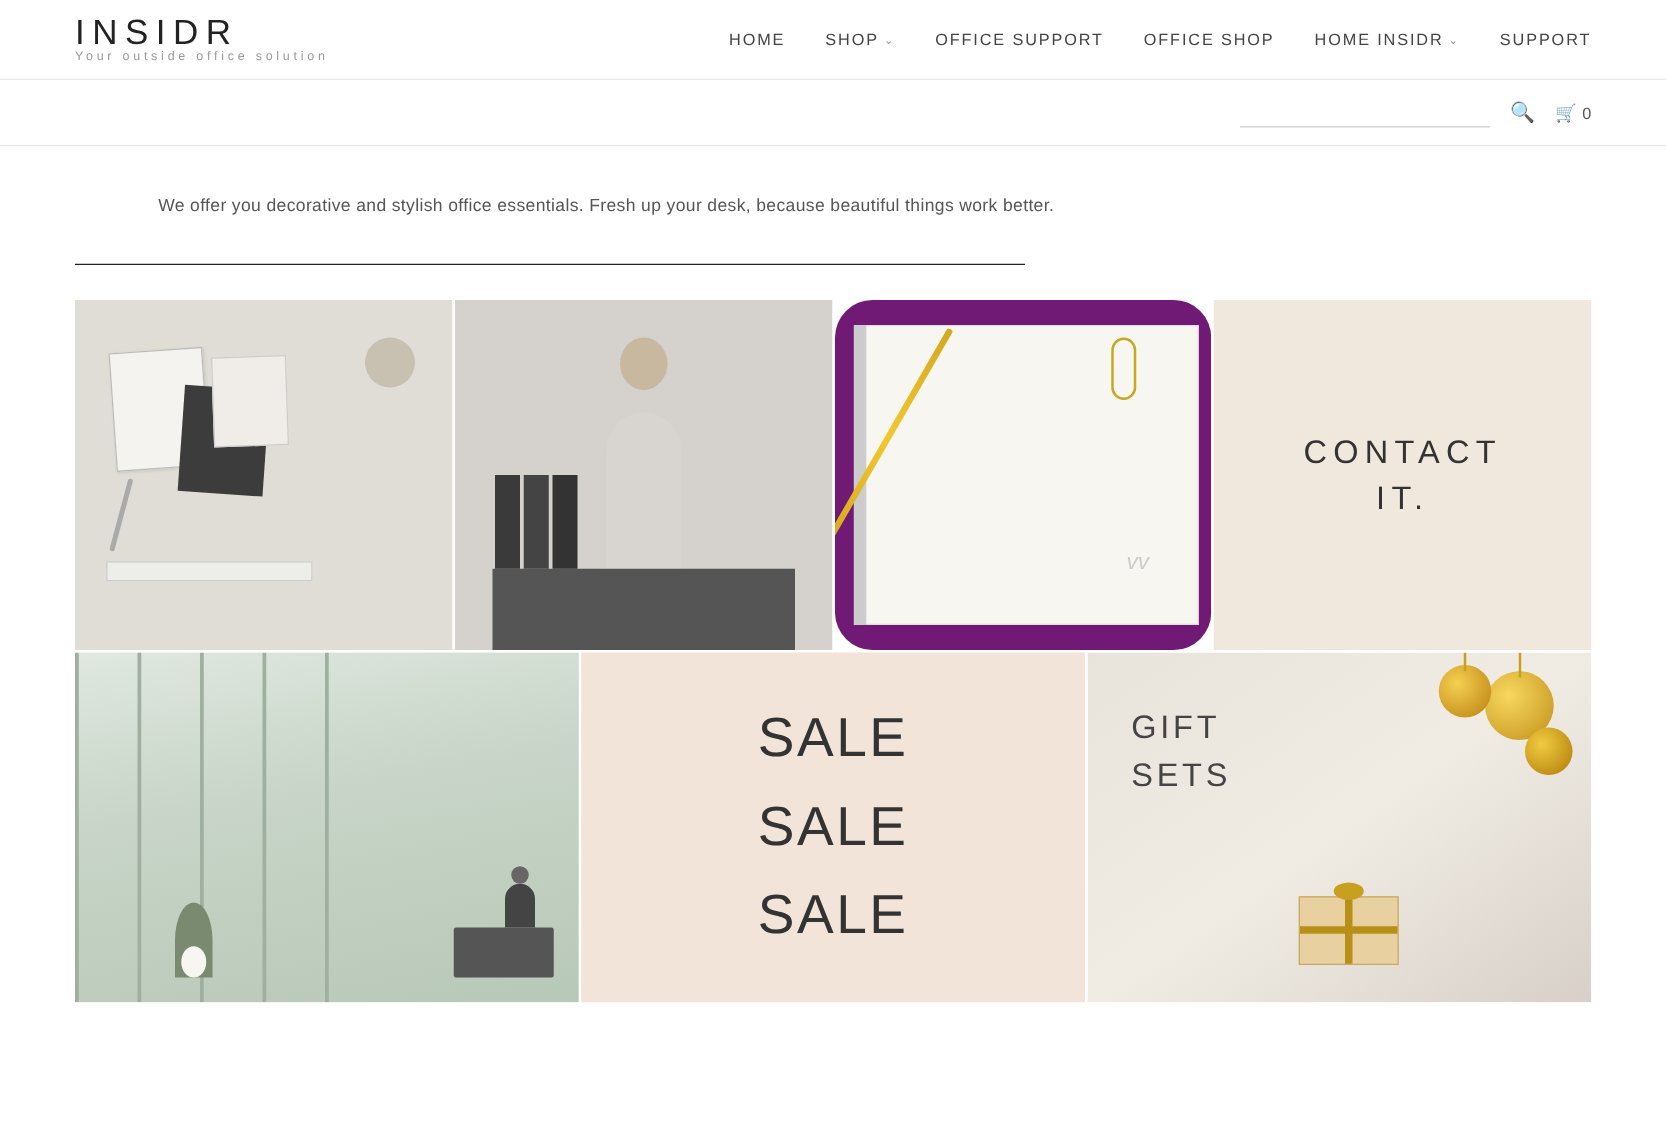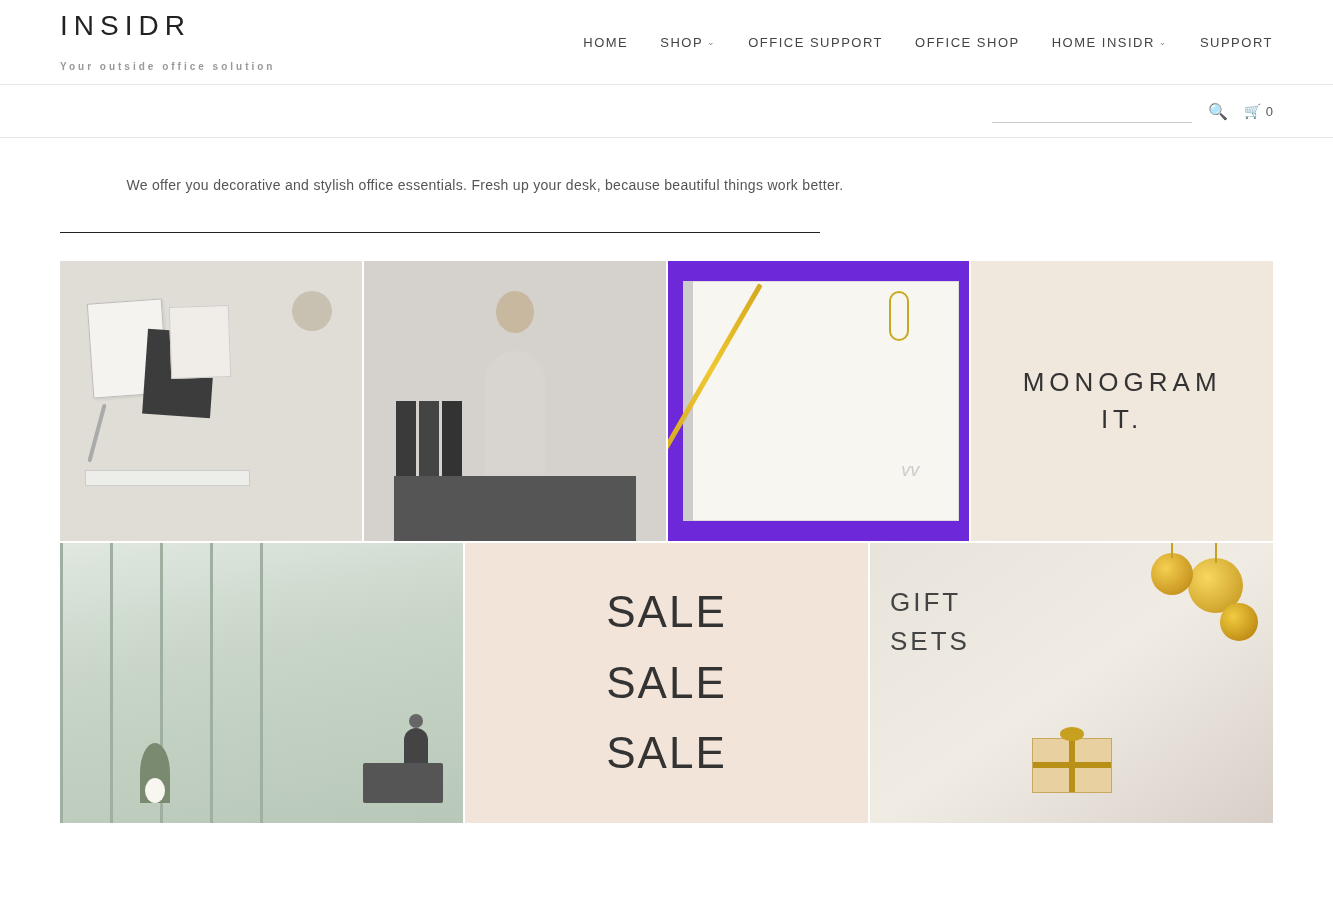--- a/index.html
+++ b/index.html
@@ -33,22 +33,22 @@
       font-weight: 300;
       letter-spacing: 6px;
       color: #222;
       line-height: 1;
     }
 
     .logo-tagline {
       font-size: 10px;
       letter-spacing: 3px;
       color: #999;
-      margin-top: 21px;
-      font-weight: 700;
+      margin-top: 0;
+      font-weight: 400;
     }
 
     .nav {
       display: flex;
       align-items: center;
       gap: 32px;
     }
 
     .nav-item {
       font-size: 13px;
@@ -197,21 +197,22 @@
 
     .fake-img-office-supplies {
       background: #e0ddd7;
     }
 
     .fake-img-woman {
       background: #d5d1cd;
     }
 
     .fake-img-notebook {
-      background: #6d28d9;
+      background: #701a75;
+      border-radius: 30px;
     }
 
     .fake-img-interior {
       background: #cdd3cd;
     }
 
     .fake-img-gift {
       background: #e4e0d8;
     }
   </style>
@@ -300,21 +301,21 @@
         <div style="position:absolute; left:40px; top:10px; width:5px; height:200px; background:linear-gradient(to bottom, #d4a820, #f0c830, #d4a820); transform:rotate(30deg); border-radius:2px;"></div>
 
         <div style="position:absolute; right:60px; top:30px; width:20px; height:50px; border:2px solid #c8a820; border-radius:10px; background:transparent;"></div>
 
         <div style="position:absolute; bottom:60px; right:50px; font-size:18px; color:#ccc; font-style:italic;">vv</div>
       </div>
     </div>
   </div>
 
   <div class="grid-cell text-cell text-cell-beige">
-    <div class="text-cell-label" style="white-space:pre-line; letter-spacing:5px; font-size:26px;">MONOGRAM
+    <div class="text-cell-label" style="white-space:pre-line; letter-spacing:5px; font-size:26px;">CONTACT
 IT.</div>
   </div>
 
 </div>
 
 <div class="image-grid-row2">
 
   <div class="grid-cell">
     <div class="fake-img fake-img-interior">
       <div style="position:relative; width:100%; height:100%; background: linear-gradient(170deg, #e0e8e0 0%, #c8d5c8 40%, #b8c8b8 100%);">
@@ -336,21 +337,21 @@
     </div>
   </div>
 
   <div class="grid-cell text-cell text-cell-peach">
     <div class="sale-label" style="white-space:pre-line; text-align:center;">SALE
 SALE
 SALE</div>
   </div>
 
   <div class="grid-cell">
-    <div class="fake-img fake-img-gift" style="background: linear-gradient(145deg, #e8e4dc 0%, #f0ece4 50%, #d8d0c8 100%);">
+    <div class="fake-img fake-img-gift" style="background: linear-gradient(145deg, #e8e4dc 0%, #f0ece4 50%, #d8d0c8 100%); padding-left: 15px;">
       <div style="position:relative; width:100%; height:100%;">
 
         <div style="position:absolute; top:15px; right:30px; width:55px; height:55px; background:radial-gradient(circle at 35% 35%, #f8d860, #c09018); border-radius:50%;"></div>
         <div style="position:absolute; top:10px; right:80px; width:42px; height:42px; background:radial-gradient(circle at 35% 35%, #f5d050, #b88010); border-radius:50%;"></div>
         <div style="position:absolute; top:60px; right:15px; width:38px; height:38px; background:radial-gradient(circle at 35% 35%, #f0cc40, #b07808); border-radius:50%;"></div>
 
         <div style="position:absolute; top:0; right:56px; width:2px; height:20px; background:#c8a020;"></div>
         <div style="position:absolute; top:0; right:100px; width:2px; height:15px; background:#c8a020;"></div>
 
         <div style="position:absolute; bottom:30px; left:50%; transform:translateX(-50%); width:80px; height:55px; background:#e8d0a0; border:1px solid #c8a860;">

